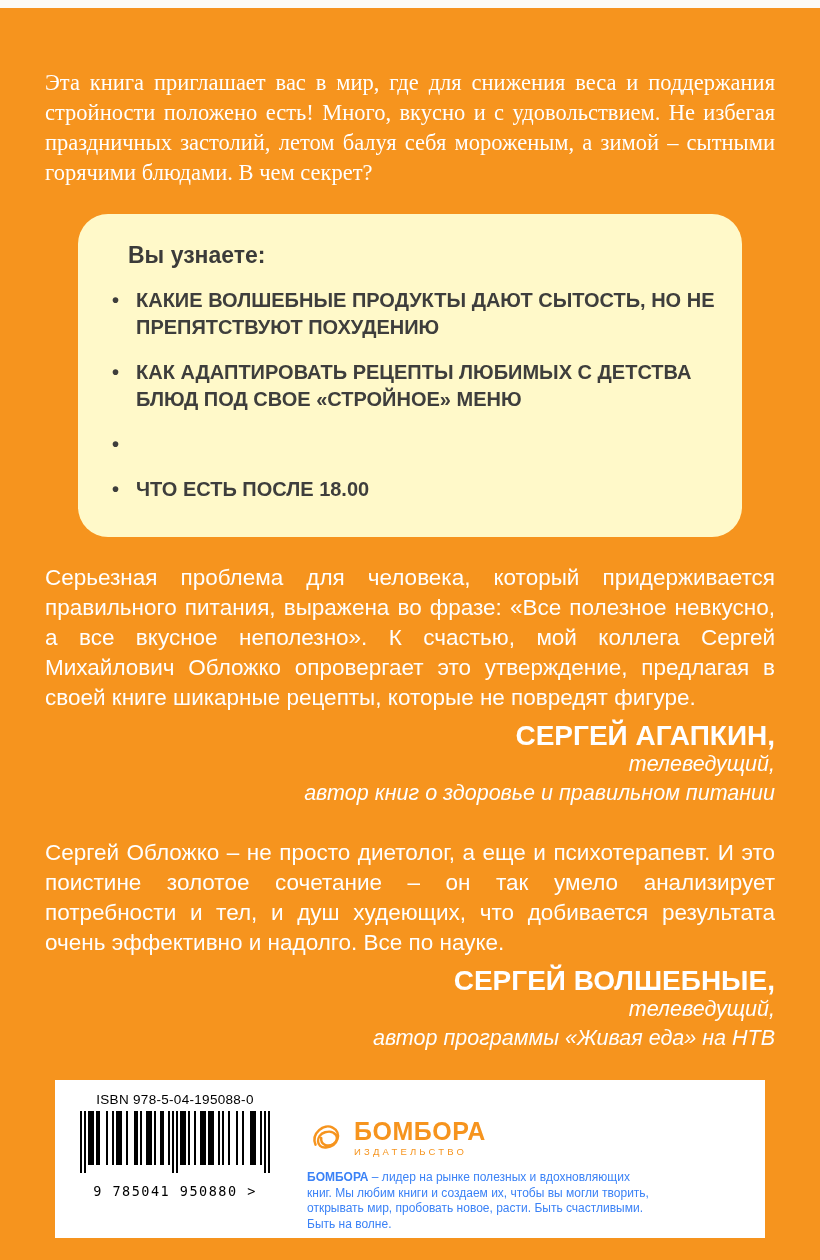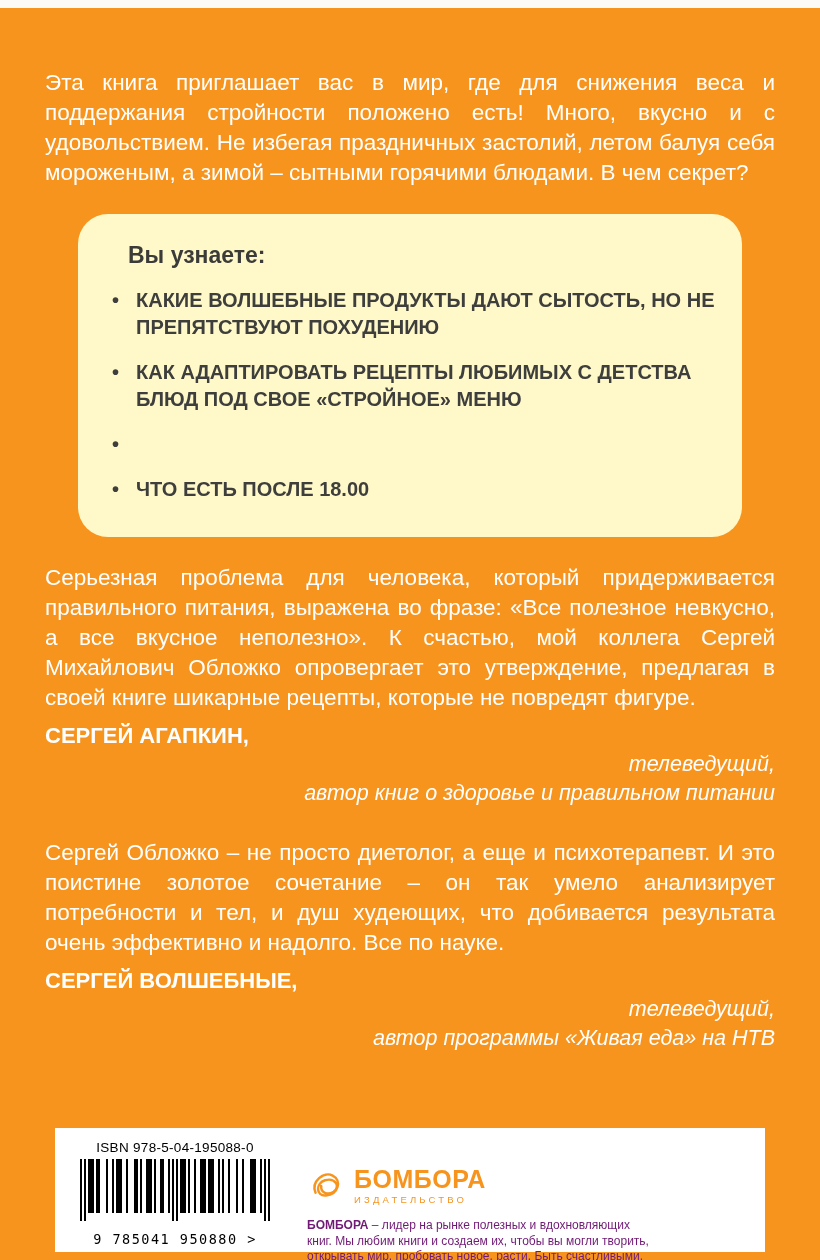--- a/index.html
+++ b/index.html
@@ -12,20 +12,21 @@
     margin:0 auto;
   }
   .top-edge{height:8px;background:#FCFBF6;}
 
   
   .intro{
     margin:60px 45px 0 45px;
     color:#ffffff;
     font-size:22.5px;line-height:30px;
     text-align:justify;
+    font-family:Liberation Serif, serif;
   }
 
   
   .panel{
     margin:26px 78px 0 78px;
     background:#FFF9C9;
     border-radius:30px;
     padding:28px 8px 34px 34px;
   }
   .panel-title{
@@ -38,45 +39,45 @@
     color:#3E3E3C;
     text-transform:uppercase;
   }
   .panel-item + .panel-item{margin-top:18px;}
   .panel-dot{flex:none;width:24px;font-size:20px;}
 
   
   .quote{margin:26px 45px 0 45px;color:#ffffff;}
   .quote + .quote{margin-top:30px;}
   .quote-text{margin:0;font-size:22.5px;line-height:30px;text-align:justify;}
-  .quote-author{margin-top:9px;text-align:left;font-weight:bold;font-size:22px;line-height:28px;}
+  .quote-author{margin-top:9px;text-align:right;font-weight:bold;font-size:28px;line-height:28px;}
   .quote-role{text-align:right;font-style:italic;font-size:21.5px;line-height:29px;}
 
   
   .footer{
-    position:absolute;left:55px;right:55px;bottom:8px;height:124px;
+    position:absolute;left:55px;right:55px;bottom:22px;height:158px;
     background:#ffffff;
     display:flex;align-items:flex-start;gap:28px;
     padding:10px 16px;box-sizing:border-box;
   }
   .isbn-block{width:208px;display:flex;flex-direction:column;align-items:center;padding-top:2px;}
   .isbn{font-size:13.5px;color:#000;white-space:nowrap;margin-bottom:4px;letter-spacing:0.3px;}
   .barcode svg{display:block;}
   .barcode-digits{
     font-family:"DejaVu Sans Mono",monospace;
     font-size:13.5px;letter-spacing:1.5px;color:#000;
     margin-top:10px;white-space:nowrap;
   }
   .pub-block{flex:1;padding-top:0;margin-top:28px;}
   .pub-logo{display:flex;align-items:center;gap:9px;}
   .pub-icon svg{display:block;}
   .pub-namewrap{display:flex;flex-direction:column;}
   .pub-name{color:#F6941E;font-weight:bold;font-size:25px;letter-spacing:0.5px;line-height:26px;}
   .pub-sub{color:#F6941E;font-size:9.5px;letter-spacing:3.2px;margin-top:2px;}
-  .pub-desc{margin:13px 0 0 0;color:#701a75;font-size:12px;line-height:15.5px;max-width:350px;}
+  .pub-desc{margin:13px 0 0 0;color:#3b82f6;font-size:12px;line-height:15.5px;max-width:350px;}
   .pub-desc b{font-weight:bold;}
 </style>
 </head>
 <body>
 
 <div class="cover">
   <div class="top-edge"></div>
 
   <p class="intro">Эта книга приглашает вас в мир, где для снижения веса и поддержания стройности положено есть! Много, вкусно и с удовольствием. Не избегая праздничных застолий, летом балуя себя мороженым, а зимой – сытными горячими блюдами. В чем секрет?</p>
 

